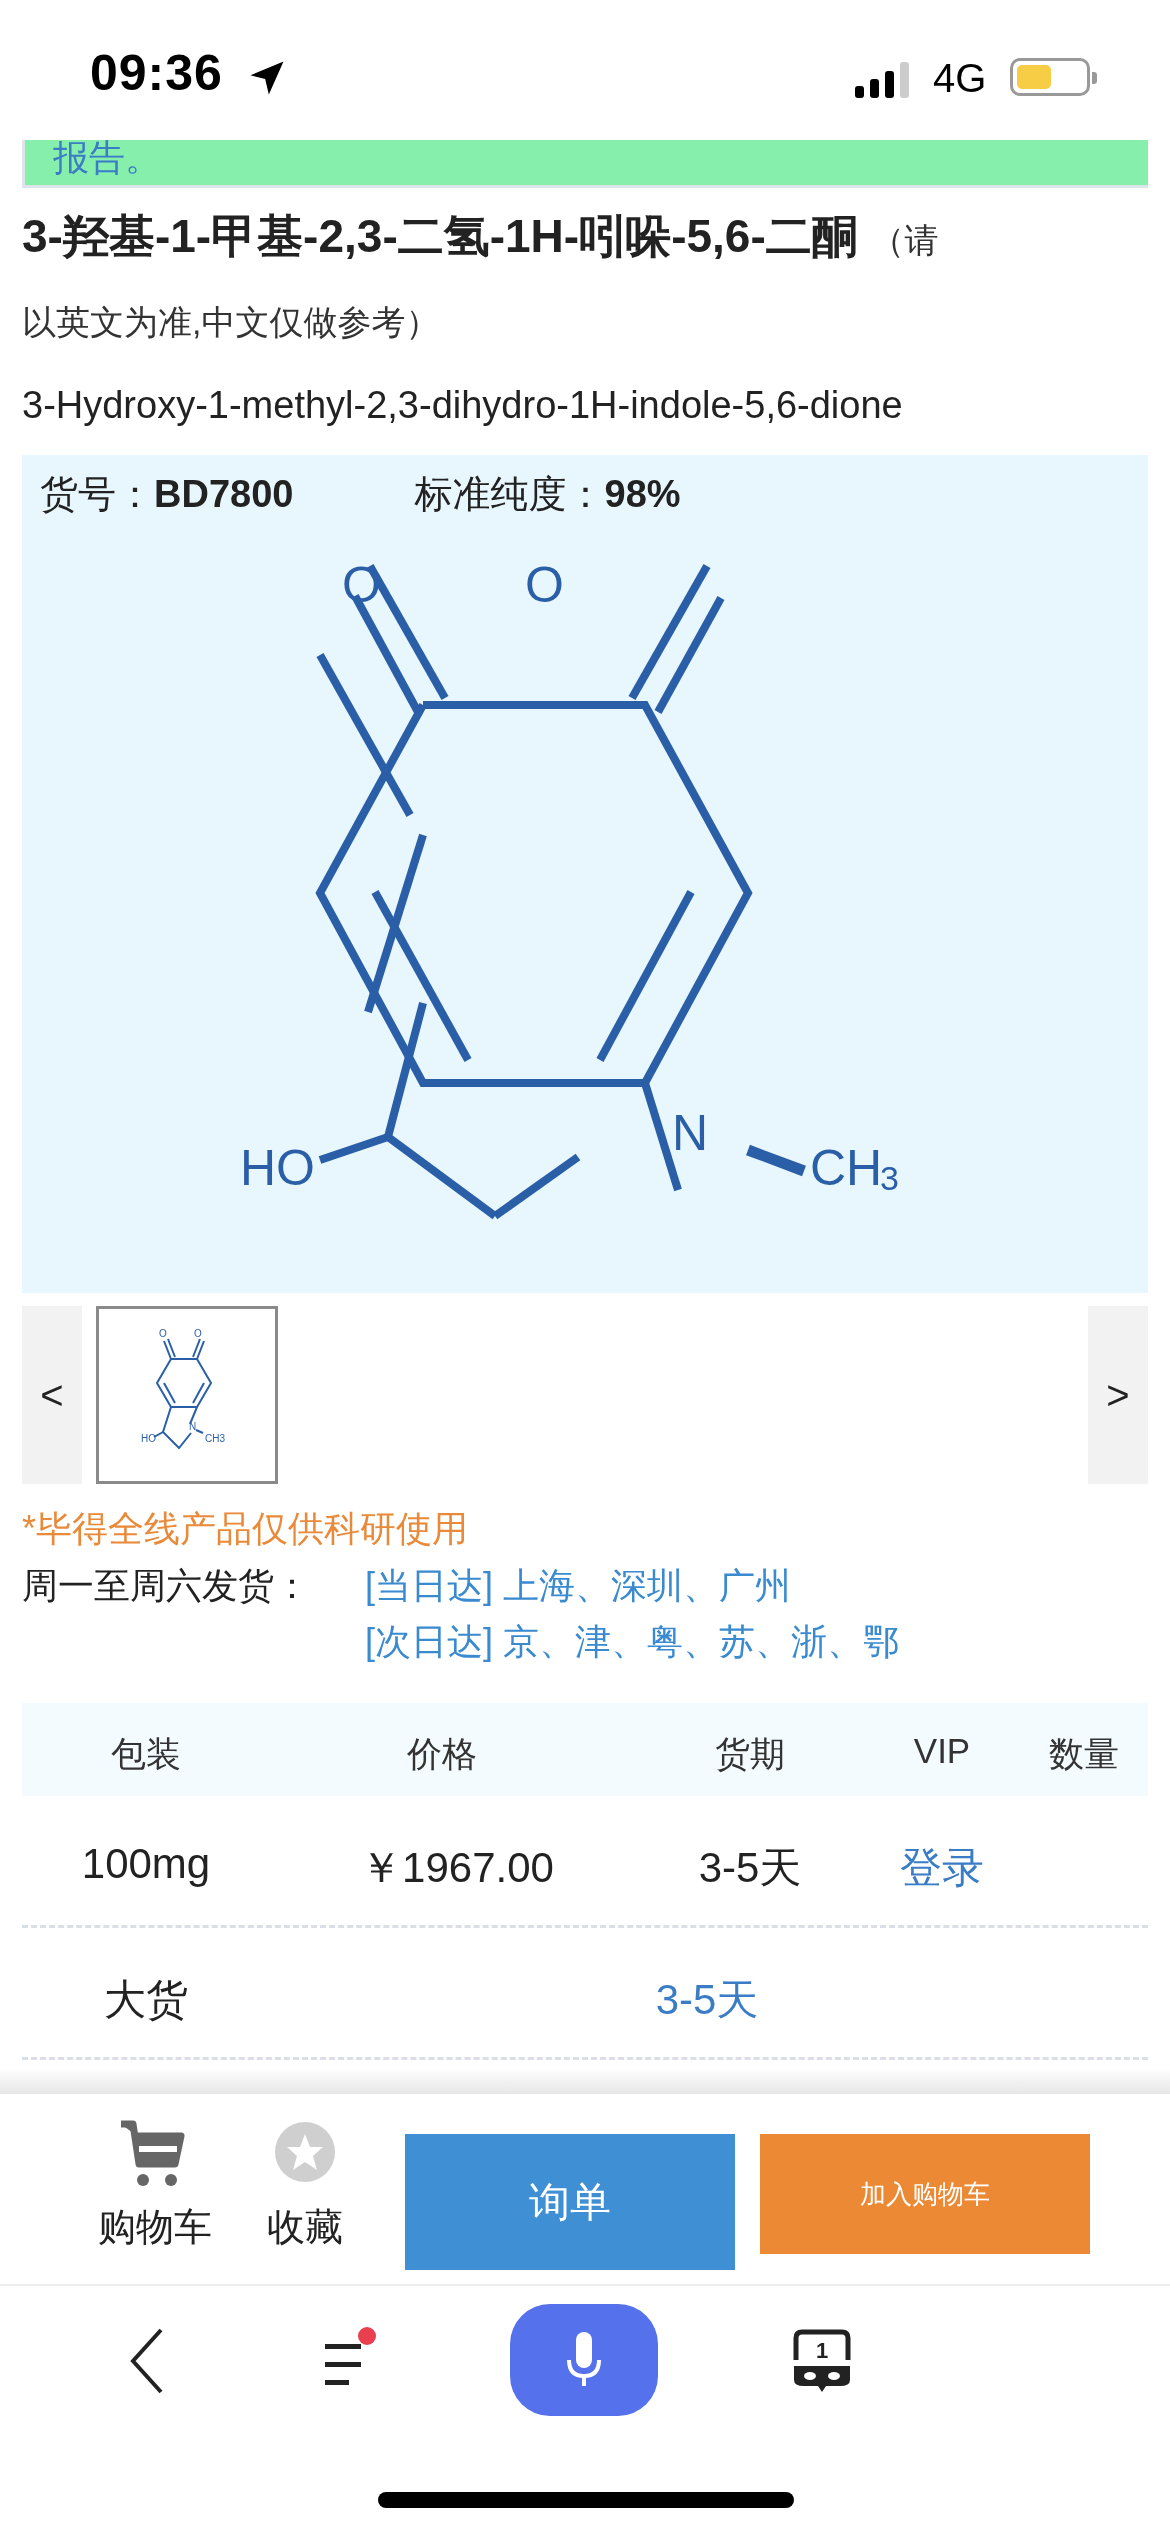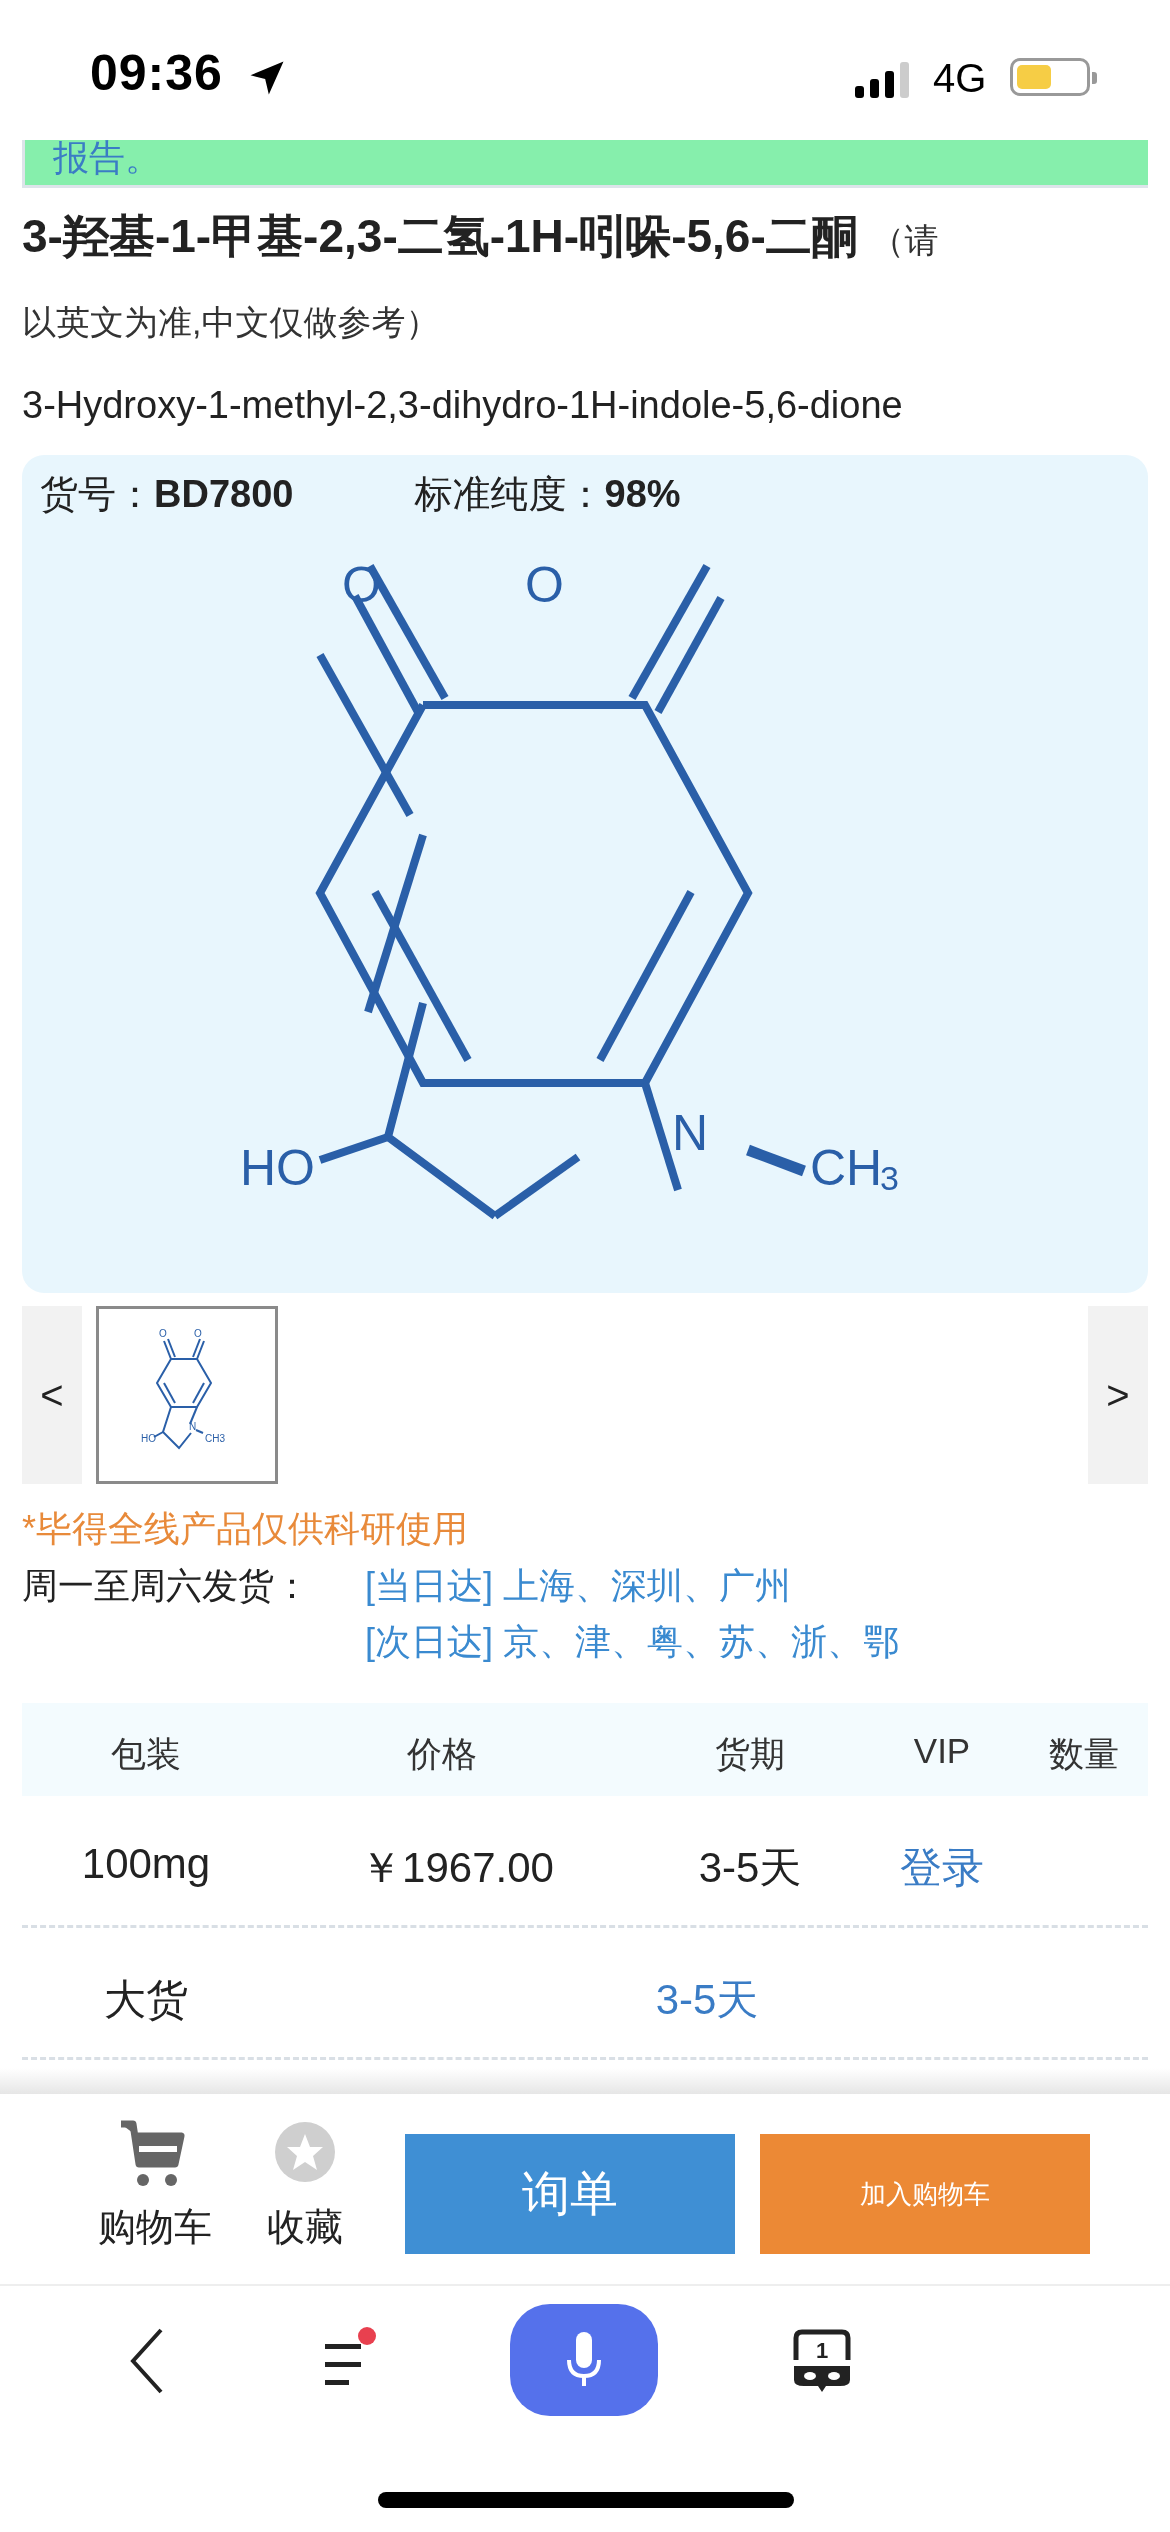--- a/index.html
+++ b/index.html
@@ -18,21 +18,21 @@
 
   
   .notice-box { position: absolute; left: 22px; top: 140px; width: 1126px; height: 48px; background: #86efac; border-left: 3px solid #dde4ea; border-bottom: 3px solid #dde4ea; }
   .notice-text { position: absolute; left: 28px; top: -6px; font-size: 36px; color: #3a7cc5; }
 
   .title-cn { position: absolute; left: 22px; top: 206px; font-size: 46px; font-weight: 700; color: #222; white-space: nowrap; }
   .title-note { font-size: 34px; font-weight: 400; color: #333; }
   .subtitle-note { position: absolute; left: 22px; top: 300px; font-size: 34px; color: #333; }
   .title-en { position: absolute; left: 22px; top: 384px; font-size: 38px; color: #222; white-space: nowrap; }
 
-  .info-panel { position: absolute; left: 22px; top: 455px; width: 1126px; height: 838px; background: #e8f6fd; border-radius: 22px; }
+  .info-panel { position: absolute; left: 22px; top: 455px; width: 1126px; height: 838px; background: #e8f6fd; }
   .info-line { position: absolute; left: 18px; top: 14px; font-size: 38px; color: #222; white-space: nowrap; }
   .info-line .val { font-weight: 700; }
   .info-line .gap { display: inline-block; width: 100px; }
   .structure { position: absolute; left: 198px; top: 105px; width: 720px; height: 680px; }
 
   .carousel { position: absolute; left: 22px; top: 1306px; width: 1126px; height: 178px; }
   .car-prev, .car-next { position: absolute; top: 0; width: 60px; height: 178px; background: #f2f2f2; display: flex; align-items: center; justify-content: center; font-size: 40px; color: #222; }
   .car-prev { left: 0; }
   .car-next { right: 0; }
   .thumb { position: absolute; left: 74px; top: 0; width: 182px; height: 178px; border: 3px solid #8a8a8a; background: #fff; }
@@ -47,21 +47,21 @@
   .thead { height: 93px; background: #f3fbfe; position: relative; }
   .th { position: absolute; top: 28px; font-size: 35px; color: #333; transform: translateX(-50%); white-space: nowrap; }
   .row { position: relative; height: 132px; border-bottom: 3px dashed #d9dfe5; }
   .td { position: absolute; top: 44px; font-size: 42px; color: #222; transform: translateX(-50%); white-space: nowrap; }
   .td.link { color: #3a7cc5; }
 
   .bottom-shadow { position: absolute; left: 0; top: 2068px; width: 1170px; height: 30px; background: linear-gradient(#ffffff, #e2e2e2); }
   .action-bar { position: absolute; left: 0; top: 2094px; width: 1170px; height: 188px; background: #fff; }
   .act-icon-btn { position: absolute; top: 26px; width: 130px; height: 140px; text-align: center; }
   .act-icon-btn .lbl { position: absolute; left: 0; right: 0; top: 82px; font-size: 38px; color: #222; }
-  .btn-inquiry { position: absolute; left: 405px; top: 40px; width: 330px; height: 120px; background: #3f8fd4; color: #fff; font-size: 48px; display: flex; align-items: center; justify-content: center; }
+  .btn-inquiry { position: absolute; left: 405px; top: 40px; width: 330px; height: 136px; background: #3f8fd4; color: #fff; font-size: 41px; display: flex; align-items: center; justify-content: center; }
   .btn-addcart { position: absolute; left: 760px; top: 40px; width: 330px; height: 120px; background: #ec8935; color: #fff; font-size: 26px; display: flex; align-items: center; justify-content: center; }
 
   .browser-bar { position: absolute; left: 0; top: 2284px; width: 1170px; height: 248px; background: #fff; border-top: 2px solid #eeeeee; }
   .bb-item { position: absolute; top: 20px; width: 110px; height: 110px; display: flex; align-items: center; justify-content: center; }
   .mic-btn { position: absolute; left: 510px; top: 18px; width: 148px; height: 112px; background: #5571eb; border-radius: 40px; display: flex; align-items: center; justify-content: center; }
   .home-indicator { position: absolute; left: 378px; top: 2492px; width: 416px; height: 16px; background: #000; border-radius: 8px; }
 </style>
 </head>
 <body>
 

